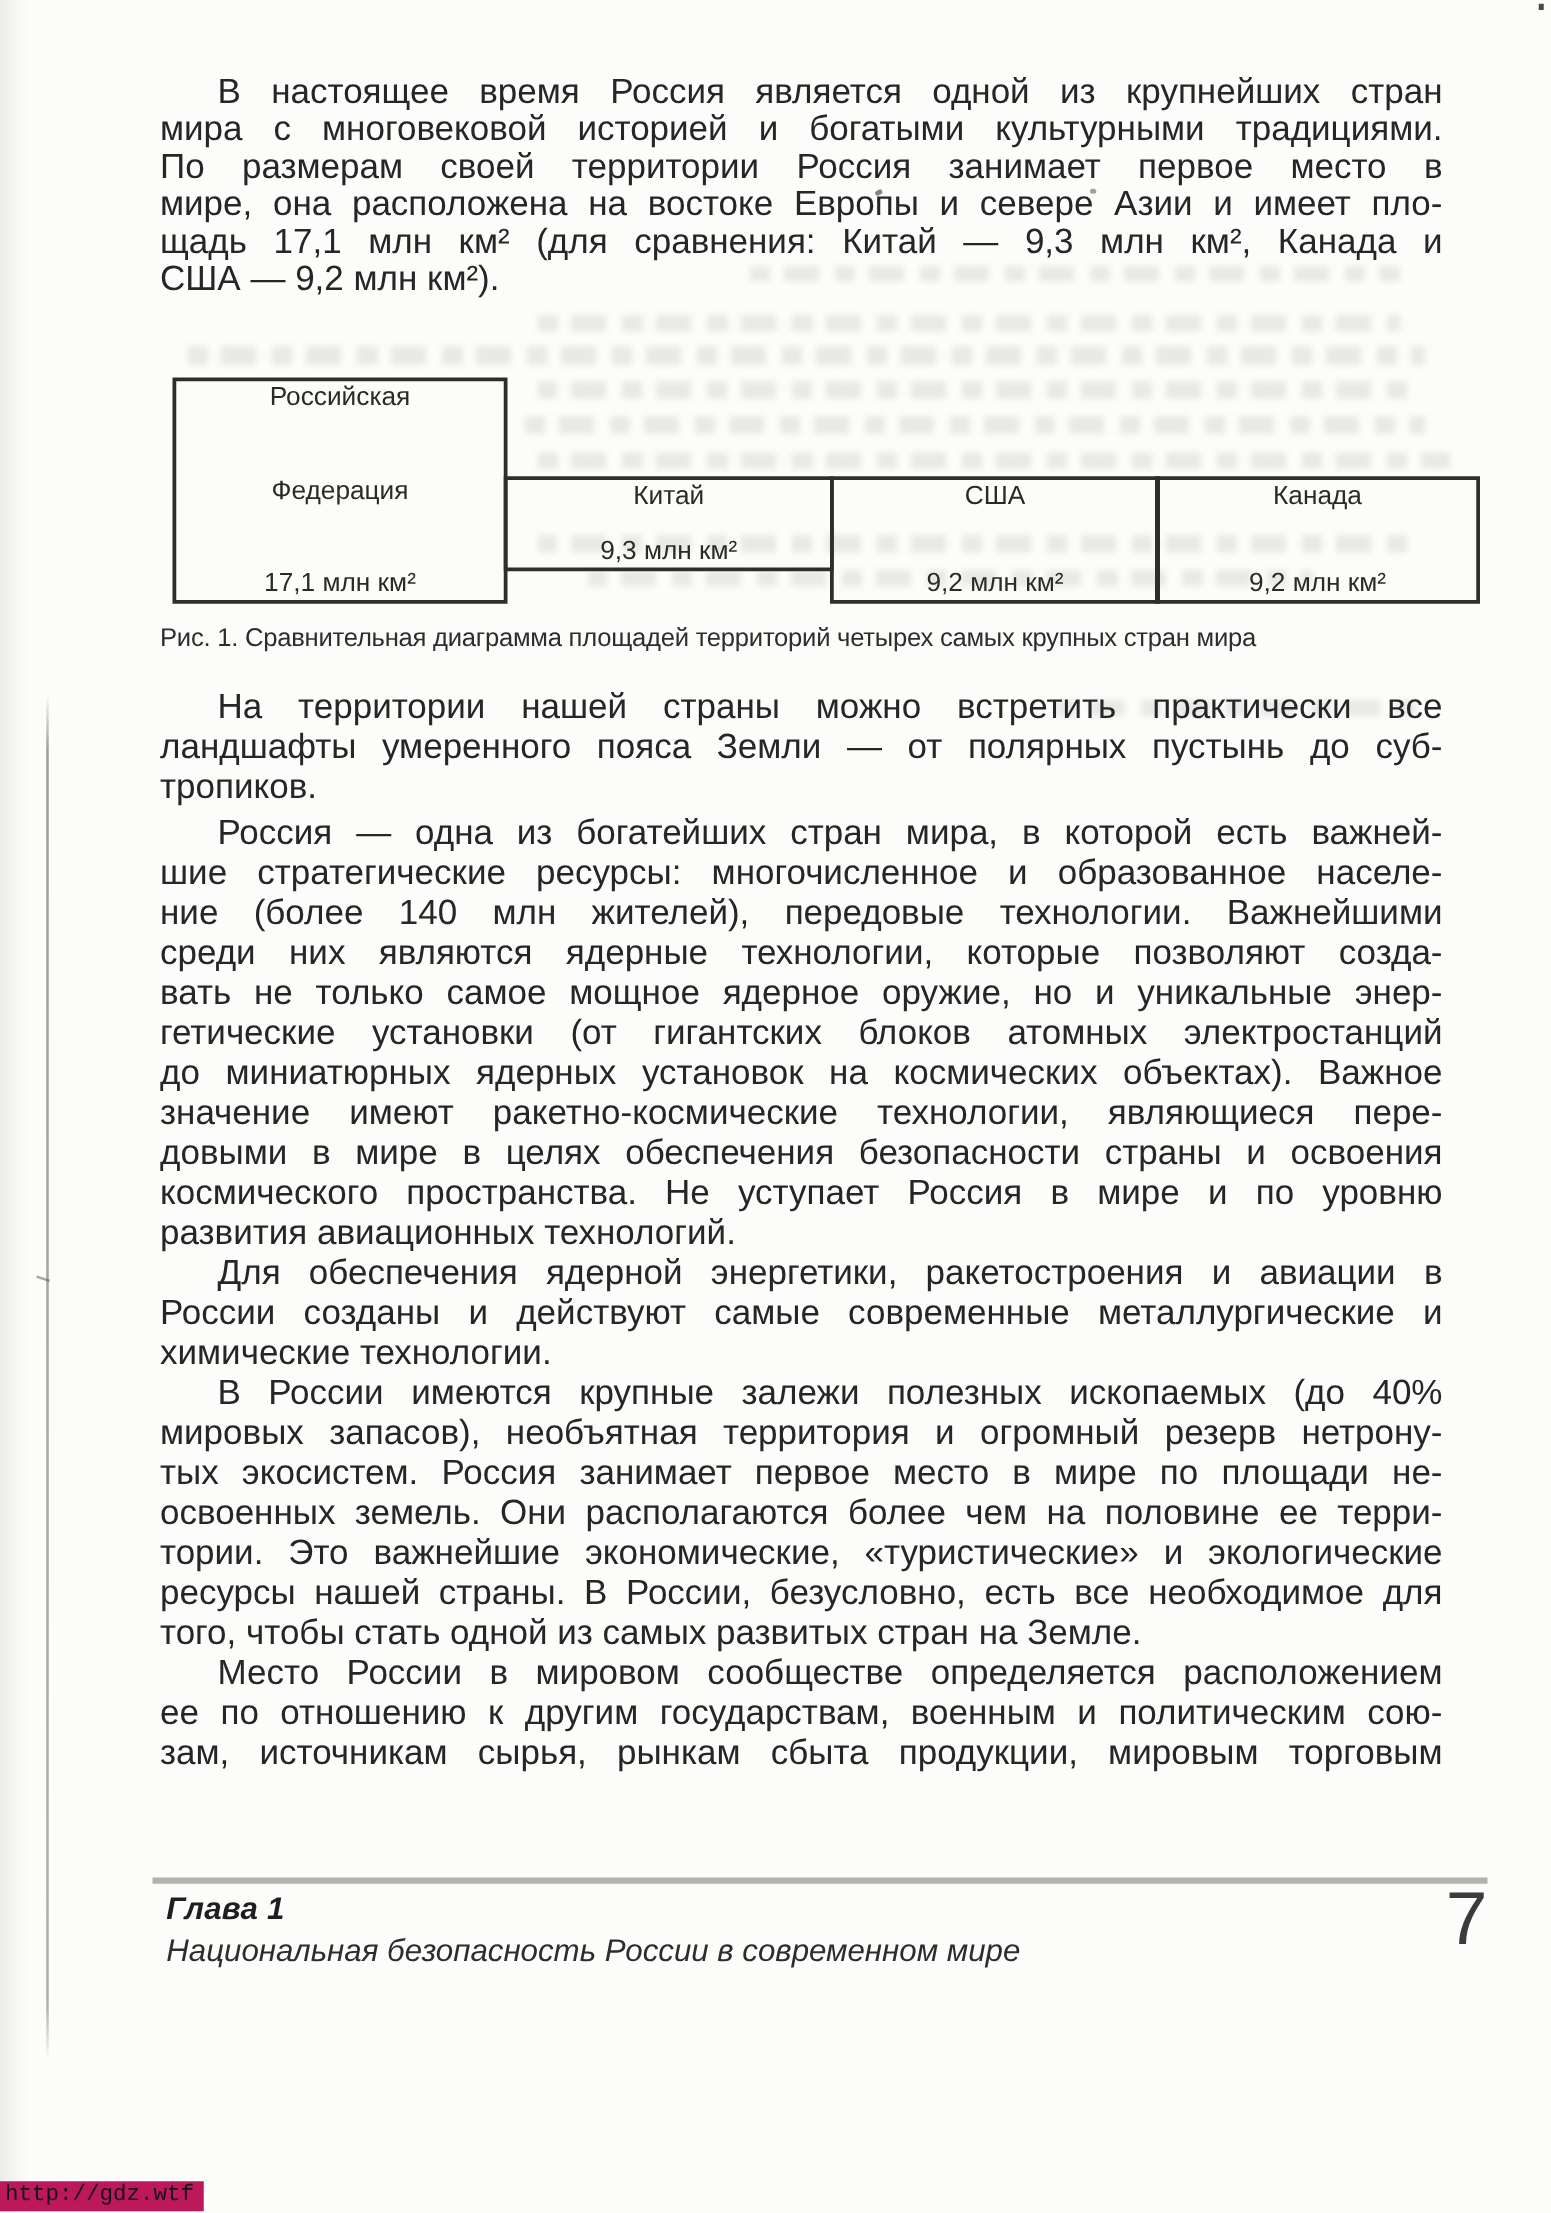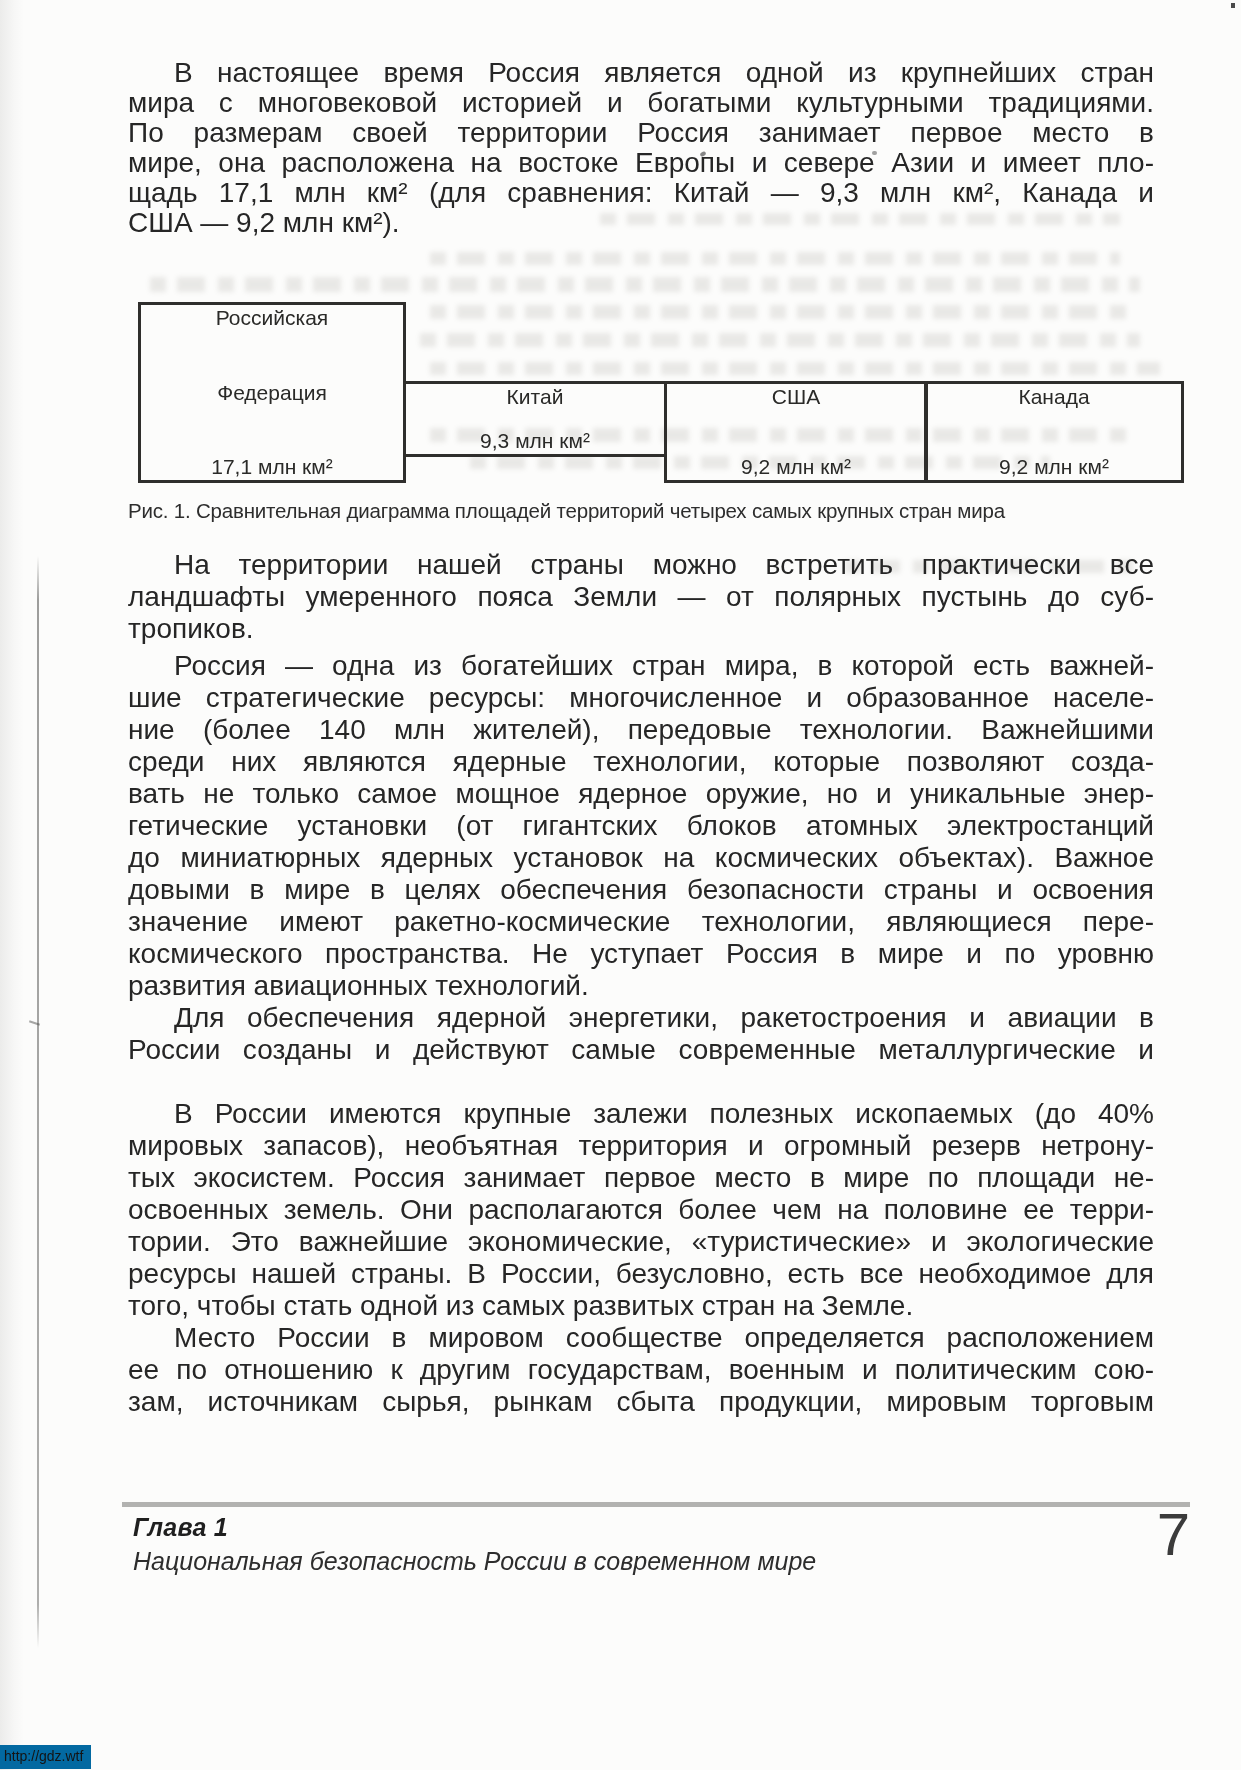--- a/index.html
+++ b/index.html
@@ -48,22 +48,23 @@
     font-size:25px; font-style:italic; color:#2d2d2d;
   }
   .pagenum {
     position:absolute; left:1100px; top:1504px; width:90px; text-align:right; z-index:3;
     font-size:60px; line-height:62px; color:#3b3b3b;
   }
 
   
   .watermark {
     position:absolute; left:0; top:1745px; z-index:5;
-    background:#0369a1; color:#141414; font-size:14px; line-height:17px;
+    background:#be185d; color:#141414; font-size:18px; line-height:17px;
     padding:3px 8px 4px 4px;
+    font-family:Liberation Mono, monospace;
   }
 
   
   .edge-shadow {
     position:absolute; left:0; top:0; width:24px; height:1770px; z-index:1;
     background:linear-gradient(90deg, rgba(90,90,88,0.10), rgba(90,90,88,0.03) 60%, transparent);
   }
   .vline {
     position:absolute; left:37px; top:556px; width:2px; height:1092px; z-index:1;
     background:linear-gradient(180deg, transparent, rgba(80,80,78,0.55) 4%, rgba(80,80,78,0.45) 96%, transparent);
@@ -145,29 +146,30 @@
 </div>
 
 <div class="para" id="p3">
   <div class="ln ind">Россия — одна из богатейших стран мира, в которой есть важней-</div>
   <div class="ln">шие стратегические ресурсы: многочисленное и образованное населе-</div>
   <div class="ln">ние (более 140 млн жителей), передовые технологии. Важнейшими</div>
   <div class="ln">среди них являются ядерные технологии, которые позволяют созда-</div>
   <div class="ln">вать не только самое мощное ядерное оружие, но и уникальные энер-</div>
   <div class="ln">гетические установки (от гигантских блоков атомных электростанций</div>
   <div class="ln">до миниатюрных ядерных установок на космических объектах). Важное</div>
+  <div class="ln">значение имеют ракетно-космические технологии, являющиеся пере-</div>
   <div class="ln">довыми в мире в целях обеспечения безопасности страны и освоения</div>
-  <div class="ln">значение имеют ракетно-космические технологии, являющиеся пере-</div>
   <div class="ln">космического пространства. Не уступает Россия в мире и по уровню</div>
   <div class="ln end">развития авиационных технологий.</div>
 </div>
 
 <div class="para" id="p4">
   <div class="ln ind">Для обеспечения ядерной энергетики, ракетостроения и авиации в</div>
   <div class="ln">России созданы и действуют самые современные металлургические и</div>
+  <div class="ln end">химические технологии.</div>
 </div>
 
 <div class="para" id="p5">
   <div class="ln ind">В России имеются крупные залежи полезных ископаемых (до 40%</div>
   <div class="ln">мировых запасов), необъятная территория и огромный резерв нетрону-</div>
   <div class="ln">тых экосистем. Россия занимает первое место в мире по площади не-</div>
   <div class="ln">освоенных земель. Они располагаются более чем на половине ее терри-</div>
   <div class="ln">тории. Это важнейшие экономические, «туристические» и экологические</div>
   <div class="ln">ресурсы нашей страны. В России, безусловно, есть все необходимое для</div>
   <div class="ln end">того, чтобы стать одной из самых развитых стран на Земле.</div>

